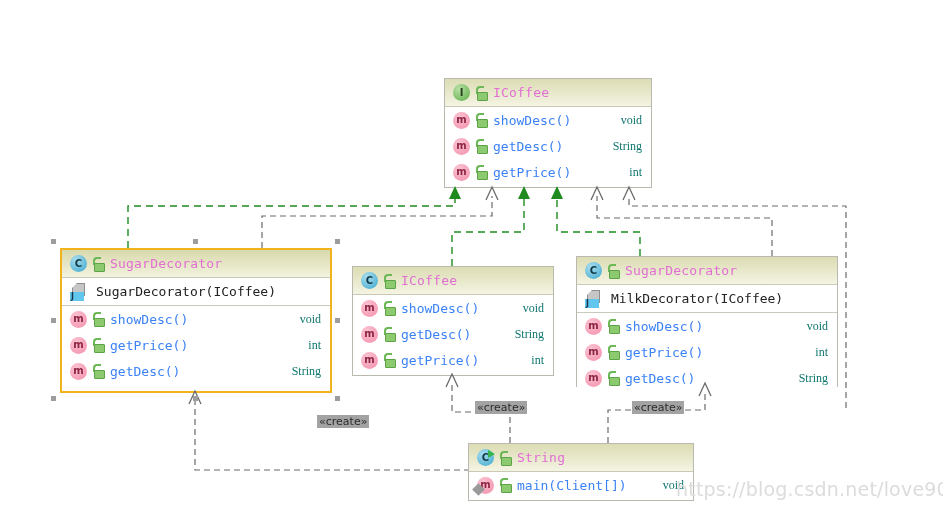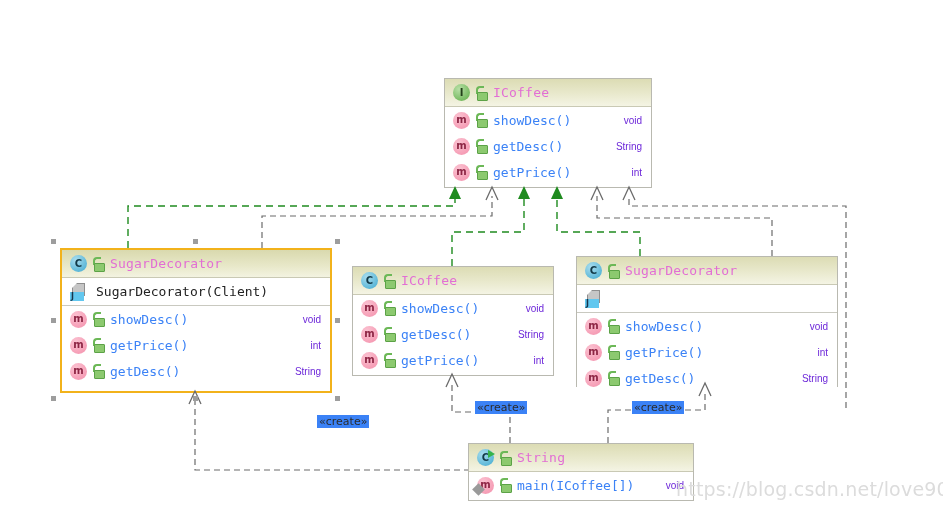--- a/index.html
+++ b/index.html
@@ -77,23 +77,23 @@
     background: #ffffff;
   }
   .member-name {
     font-family: "DejaVu Sans Mono", monospace;
     font-size: 13px;
     color: #3b82f6;
     margin-left: 5px;
     white-space: nowrap;
   }
   .member-type {
-    font-family: Liberation Sans, sans-serif;
-    font-size: 10px;
-    color: #6d28d9;
+    font-family: Liberation Serif, serif;
+    font-size: 12px;
+    color: #0f766e;
     margin-left: auto;
     white-space: nowrap;
   }
 
   
   .ico {
     display: inline-block;
     flex: 0 0 auto;
     line-height: 0;
   }
@@ -197,21 +197,21 @@
 
   
   #wires { position: absolute; left: 0; top: 0; width: 943px; height: 507px; z-index: 10; }
   #wires-top { position: absolute; left: 0; top: 0; width: 943px; height: 507px; z-index: 30; pointer-events: none; }
 
   .lbl-create {
     position: absolute;
     font-family: "DejaVu Sans", sans-serif;
     font-size: 11px;
     color: #2b2b2b;
-    background: #3b82f6;
+    background: #a3a3a3;
     padding: 0 2px;
     white-space: nowrap;
     z-index: 32;
   }
 
   .watermark {
     position: absolute;
     font-family: "DejaVu Sans", sans-serif;
     font-size: 19px;
     color: #dcdcdc;
@@ -313,21 +313,21 @@
           <span class="body"></span>
         </span>
       <span class="cls-name">SugarDecorator</span>
     </div>
     <div class="ctor-row">
       <span class="jicon">
         <span class="page"></span>
           <span class="fold"></span>
           <span class="jbadge">J</span>
       </span>
-      <span class="ctor-name">SugarDecorator(Client)</span>
+      <span class="ctor-name">SugarDecorator(ICoffee)</span>
     </div>
     <div class="member-row">
       <span class="ico"><span class="circ circ-m">m</span></span>
       <span class="lock">
           <span class="shackle"></span>
           <span class="body"></span>
         </span>
       <span class="member-name">showDesc()</span>
       <span class="member-type">void</span>
     </div>
@@ -410,20 +410,21 @@
           <span class="body"></span>
         </span>
       <span class="cls-name">SugarDecorator</span>
     </div>
     <div class="ctor-row">
       <span class="jicon">
         <span class="page"></span>
           <span class="fold"></span>
           <span class="jbadge">J</span>
       </span>
+      <span class="ctor-name">MilkDecorator(ICoffee)</span>
     </div>
     <div class="member-row">
       <span class="ico"><span class="circ circ-m">m</span></span>
       <span class="lock">
           <span class="shackle"></span>
           <span class="body"></span>
         </span>
       <span class="member-name">showDesc()</span>
       <span class="member-type">void</span>
     </div>
@@ -461,20 +462,20 @@
     </div>
     <div class="member-row">
       <span class="ico icon-wrap">
         <span class="circ circ-m">m</span>
         <span class="runbadge"></span>
       </span>
       <span class="lock">
           <span class="shackle"></span>
           <span class="body"></span>
         </span>
-      <span class="member-name">main(ICoffee[])</span>
+      <span class="member-name">main(Client[])</span>
       <span class="member-type">void</span>
     </div>
   </div>
 
   <div class="watermark" style="left:676px; top:478px;">https://blog.csdn.net/love905661433</div>
 
 </div>
 
 </body></html>

